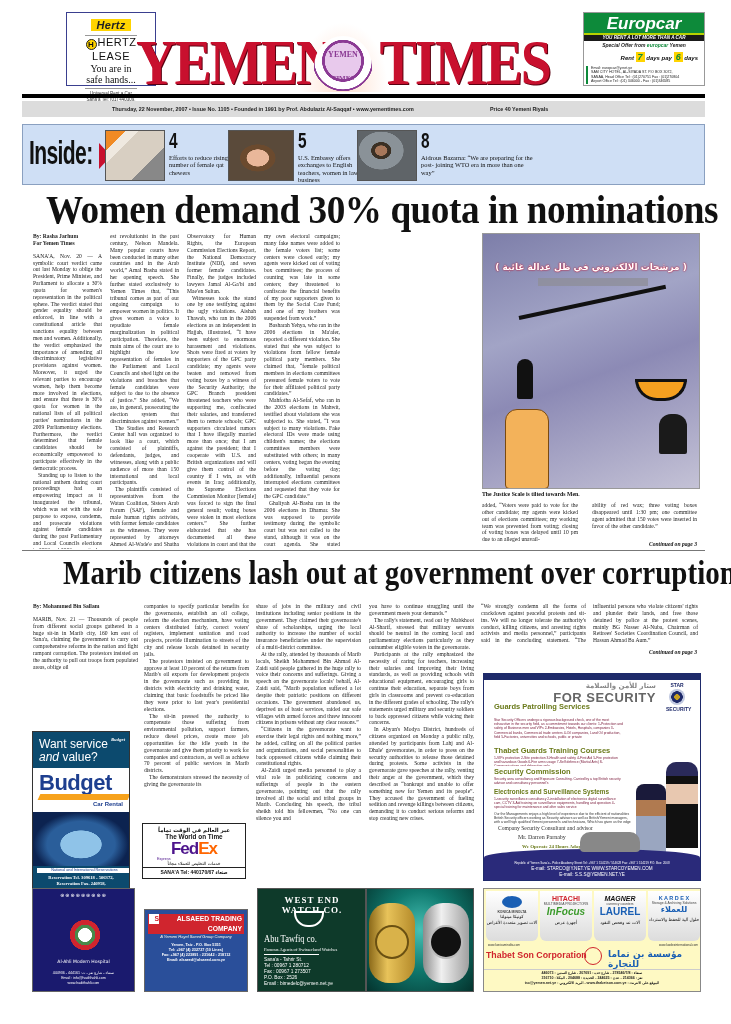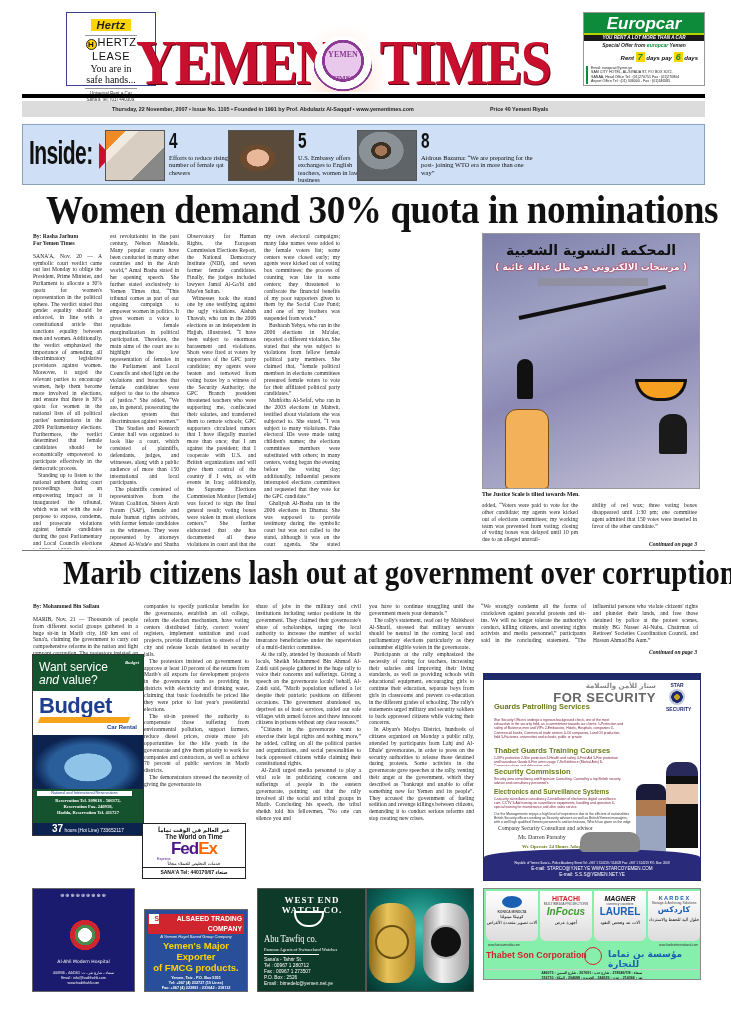--- a/index.html
+++ b/index.html
@@ -89,21 +89,21 @@
   
   .a2c1 { left: 33px; top: 603px; width: 105px; height: 70px; }
   .a2c2 { left: 144px; top: 603px; width: 105px; height: 260px; }
   .a2c3 { left: 256px; top: 603px; width: 105px; height: 260px; }
   .a2c4 { left: 369px; top: 603px; width: 105px; height: 260px; }
   .a2c5 { left: 481px; top: 603px; width: 105px; height: 42px; }
   .a2c6 { left: 593px; top: 603px; width: 105px; height: 44px; }
 
   
   .ad { position: absolute; overflow: hidden; font-family: "Liberation Sans", sans-serif; }
-  .ad-budget { left: 32px; top: 654px; width: 112px; height: 182px; background: #14532d; color: #fff; border: 1px solid #333; }
+  .ad-budget { left: 32px; top: 731px; width: 98px; height: 182px; background: #0c4a6e; color: #fff; border: 1px solid #333; }
   .bg-want { font: 12px "Liberation Sans", sans-serif; padding: 6px 6px 0; line-height: 13px; }
   .bg-want i { font-style: italic; }
   .bg-tiny { position: absolute; right: 4px; top: 5px; font: italic bold 4px "Liberation Sans", sans-serif; }
   .bg-logo { position: absolute; left: 0; top: 36px; width: 100%; height: 44px; background: #fff; }
   .bg-logo .word { position: absolute; left: 6px; top: 2px; font: bold 22px "Liberation Sans", sans-serif; color: #1e3f8f; letter-spacing: -.5px; }
   .bg-logo .stripe { position: absolute; left: 6px; top: 26px; width: 90px; height: 6px; background: #f7a21b; transform: skewX(-25deg); }
   .bg-logo .cr { position: absolute; right: 6px; top: 33px; font: bold 6px "Liberation Sans", sans-serif; color: #1e3f8f; }
   .bg-car { position: absolute; left: 0; top: 80px; width: 100%; height: 54px; background: radial-gradient(ellipse at 50% 60%, #8fc3e8 0 30%, #2a5e9a 31% 50%, #0c2350 70%); }
   .bg-nat { position: absolute; left: 4px; top: 136px; width: 95px; background: #fff; color: #1e3f8f; font: 3.8px "Liberation Sans", sans-serif; text-align: center; line-height: 5px; }
   .bg-res { position: absolute; left: 0; top: 143px; width: 100%; text-align: center; font: bold 4.6px "Liberation Serif", serif; line-height: 6px; }
@@ -158,21 +158,21 @@
   .st-body { position: absolute; left: 10px; font: 3.4px "Liberation Sans", sans-serif; color: #7a1a3a; line-height: 4.2px; width: 130px; }
   .st-cons { position: absolute; left: 14px; top: 150px; font: 7px "Liberation Serif", serif; color: #333; transform: scaleX(.8); transform-origin: left; }
   .st-mr { position: absolute; left: 34px; top: 160px; font: 6px "Liberation Serif", serif; color: #333; }
   .st-we { position: absolute; left: 38px; top: 170px; font: bold 5px "Liberation Serif", serif; color: #6a7a1a; }
   .st-wave { position: absolute; left: 0; top: 175px; width: 100%; height: 34px; background: #2a2a7a; border-radius: 60% 60% 0 0 / 30% 30% 0 0; }
   .st-foot { position: absolute; left: 0; top: 186px; width: 100%; text-align: center; color: #fff; font: 4.6px "Liberation Sans", sans-serif; line-height: 6px; }
   .st-guard { position: absolute; left: 152px; top: 110px; width: 30px; height: 70px; background: linear-gradient(180deg, #1a1a3a 0 16px, #b07a50 16px 32px, #9aa6c0 32px); border-radius: 8px 8px 0 0; }
   .st-lady { position: absolute; left: 182px; top: 88px; width: 32px; height: 86px; background: linear-gradient(180deg, #2a2a5a 0 14px, #111 14px 22px, #e8c8b0 22px 42px, #111 42px); border-radius: 10px 10px 0 0; }
   .st-car { position: absolute; left: 96px; top: 158px; width: 60px; height: 20px; background: #888; border-radius: 10px 10px 4px 4px; }
 
-  .ad-thabet { left: 483px; top: 888px; width: 218px; height: 92px; background: #86efac; border: 1px solid #888; }
+  .ad-thabet { left: 483px; top: 888px; width: 218px; height: 104px; background: #fef9c3; border: 1px solid #888; }
   .tb-tile { position: absolute; top: 2px; width: 52px; height: 50px; background: linear-gradient(180deg, #fff, #dcdcdc); border-radius: 0 0 6px 6px; text-align: center; }
   .tb-tile .b { font: bold 7px "Liberation Sans", sans-serif; margin-top: 4px; }
   .tb-tile .s { font: 3.4px "Liberation Sans", sans-serif; color: #444; }
   .tb-tile .b2 { font: bold italic 10px "Liberation Sans", sans-serif; }
   .tb-tile .ar { font: 4.4px "DejaVu Sans", sans-serif; margin-top: 3px; }
   .tb-k { left: 2px; } .tb-h { left: 56px; } .tb-m { left: 110px; } .tb-x { left: 164px; }
   .tb-k .dot { width: 20px; height: 12px; margin: 5px auto 2px; border-radius: 50%; background: #1a5fb4; }
   .tb-url { position: absolute; top: 54px; font: 3px "Liberation Sans", sans-serif; color: #333; }
   .tb-corp { position: absolute; left: 2px; top: 61px; font: bold 8.8px "Liberation Sans", sans-serif; color: #d0252e; }
   .tb-badge { position: absolute; left: 100px; top: 58px; width: 18px; height: 18px; border: 1.5px solid #d0252e; border-radius: 50%; }
@@ -275,21 +275,20 @@
   <p class="first" data-bind="article1.col4">my own electoral campaigns; many fake names were added to the female voters list; some centers were closed early; my agents were kicked out of voting box committees; the process of counting was late in some centers; they threatened to confiscate the financial benefits of my poor supporters given to them by the Social Care Fund; and one of my brothers was suspended from work.”</p>
   <p data-bind="article1.col4b">Basharah Yehya, who ran in the 2006 elections in Ma'afer, reported a different violation. She stated that she was subject to violations from fellow female political party members. She claimed that, “female political members in elections committees pressured female voters to vote for their affiliated political party candidates.”</p>
   <p data-bind="article1.col4c">Mahfotha Al-Sefaf, who ran in the 2003 elections in Mahwit, testified about violations she was subjected to. She stated, “I was subject to many violations. Fake electoral IDs were made using children's names; the elections committees members were substituted with others; in many centers, voting began the evening before the voting day; additionally, influential persons interrupted elections committees and requested that they vote for the GPC candidate.”</p>
   <p data-bind="article1.col4d">Ghaliyah Al-Basha ran in the 2006 elections in Dhamar. She was supposed to provide testimony during the symbolic court but was not called to the stand, although it was on the court agenda. She stated exclusively to the Yemen Times, “A public speech was delivered by a Parliament member stating that voting for a woman is shameful and instead the people should vote for the JMP Candidate.” She further</p>
 </div>
 <div class="col" style="left:345px;top:233px;width:128px;height:316px;column-count:1">
 </div>
 
 <div class="scale-photo">
 
-  <div class="sp-title1" data-bind="article1.photo.title_ar">المحكمة النسوية الشعبية</div>
   <div class="sp-title2" data-bind="article1.photo.subtitle_ar">( مرشحات الالكتروني في ظل عدالة غائبة )</div>
   <div class="sp-date"></div>
   <div class="sp-beam"></div>
   <div class="sp-fig"></div>
   <div class="sp-fist"></div>
   <div class="sp-pan"></div>
   <div class="sp-veil"></div>
 </div>
 <div class="sp-caption" data-bind="article1.photo.caption">The Justice Scale is tilted towards Men.</div>
 
@@ -372,24 +371,20 @@
   <div class="hs-foot">
     <div data-bind="ads.hospital.foot1">صنعاء - شارع تعز - ت: 444161 - 444936</div>
     <div data-bind="ads.hospital.foot2">Email : info@hadithahli.com</div>
     <div data-bind="ads.hospital.foot3">www.hadithahli.com</div>
   </div>
 </div>
 
 <div class="ad ad-alsaeed">
   <div class="as-head"><span class="s">S</span><span data-bind="ads.alsaeed.name">ALSAEED TRADING COMPANY</span></div>
   <div class="as-sub" data-bind="ads.alsaeed.sub">A Yemeni Hayel Saeed Group Company</div>
-  <div class="as-big">
-    <div data-bind="ads.alsaeed.big1">Yemen's Major Exporter</div>
-    <div data-bind="ads.alsaeed.big2">of FMCG products.</div>
-  </div>
   <div class="as-addr">
     <div data-bind="ads.alsaeed.addr1">Yemen, Taiz - P.O. Box 5351</div>
     <div data-bind="ads.alsaeed.addr2">Tel: +967 (4) 232727 (10 Lines)</div>
     <div data-bind="ads.alsaeed.addr3">Fax: +967 (4) 223891 : 231642 : 218112</div>
     <div data-bind="ads.alsaeed.addr4">Email: alsaeed@alsaeed.com.ye</div>
 
   </div>
 </div>
 
 <div class="ad ad-westend">
@@ -463,21 +458,21 @@
   </div>
   <div class="tb-tile tb-m">
     <div class="b" style="font-style:italic" data-bind="ads.thabet.tiles.2.brand">MAGNER</div>
     <div class="s" data-bind="ads.thabet.tiles.2.sub">currency counters</div>
     <div class="b2" style="color:#1a5fb4;font-style:normal" data-bind="ads.thabet.tiles.2.brand2">LAUREL</div>
     <div class="ar" data-bind="ads.thabet.tiles.2.ar2">آلات عد وفحص النقود</div>
   </div>
   <div class="tb-tile tb-x">
     <div class="b" style="color:#1a5fb4;font-size:5.5px" data-bind="ads.thabet.tiles.3.brand">K A R D E X</div>
     <div class="s" data-bind="ads.thabet.tiles.3.sub">Storage &amp; Archiving Solutions</div>
-    <div class="b2" style="color:#1a5fb4;font-style:normal;font-family:'DejaVu Sans',sans-serif;font-size:8px" data-bind="ads.thabet.tiles.3.brand2">كاردكس</div>
+    <div class="b2" style="color:#1a5fb4;font-style:normal;font-family:'DejaVu Sans',sans-serif;font-size:8px" data-bind="ads.thabet.tiles.3.brand2">للعملاء</div>
     <div class="ar" data-bind="ads.thabet.tiles.3.ar2">حلول آلية للحفظ والاسترداد</div>
   </div>
   <div class="tb-url" style="left:4px" data-bind="ads.thabet.url_left">www.konicaminolta.com</div>
   <div class="tb-url" style="right:2px" data-bind="ads.thabet.url_right">www.kardexinternational.com</div>
   <div class="tb-corp" data-bind="ads.thabet.corp">Thabet Son Corporation</div>
   <div class="tb-badge"></div>
   <div class="tb-ar" data-bind="ads.thabet.ar">مؤسسة بن تماما للتجارة</div>
   <div class="tb-addr">
     <div data-bind="ads.thabet.addr1">صنعاء : 278546/7/8 - شارع حده : 207691 - شارع الستين : 446073</div>
     <div data-bind="ads.thabet.addr2">تعز : 214366 - عدن : 244625 - الحديدة : 204688 - المكلا : 316710</div>

